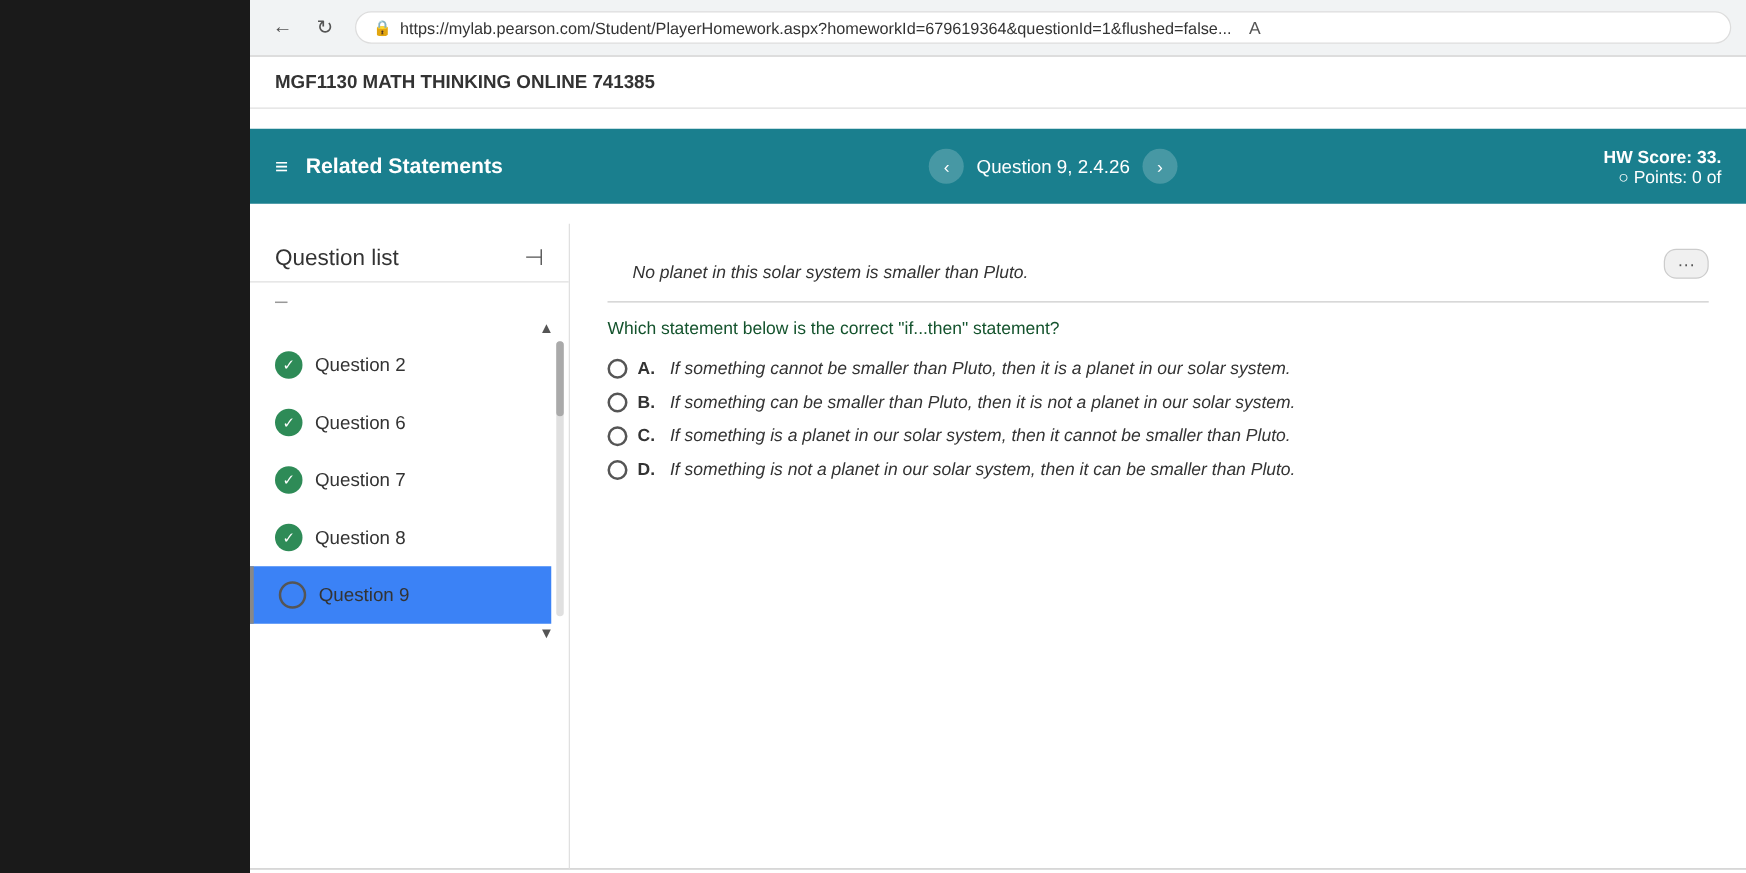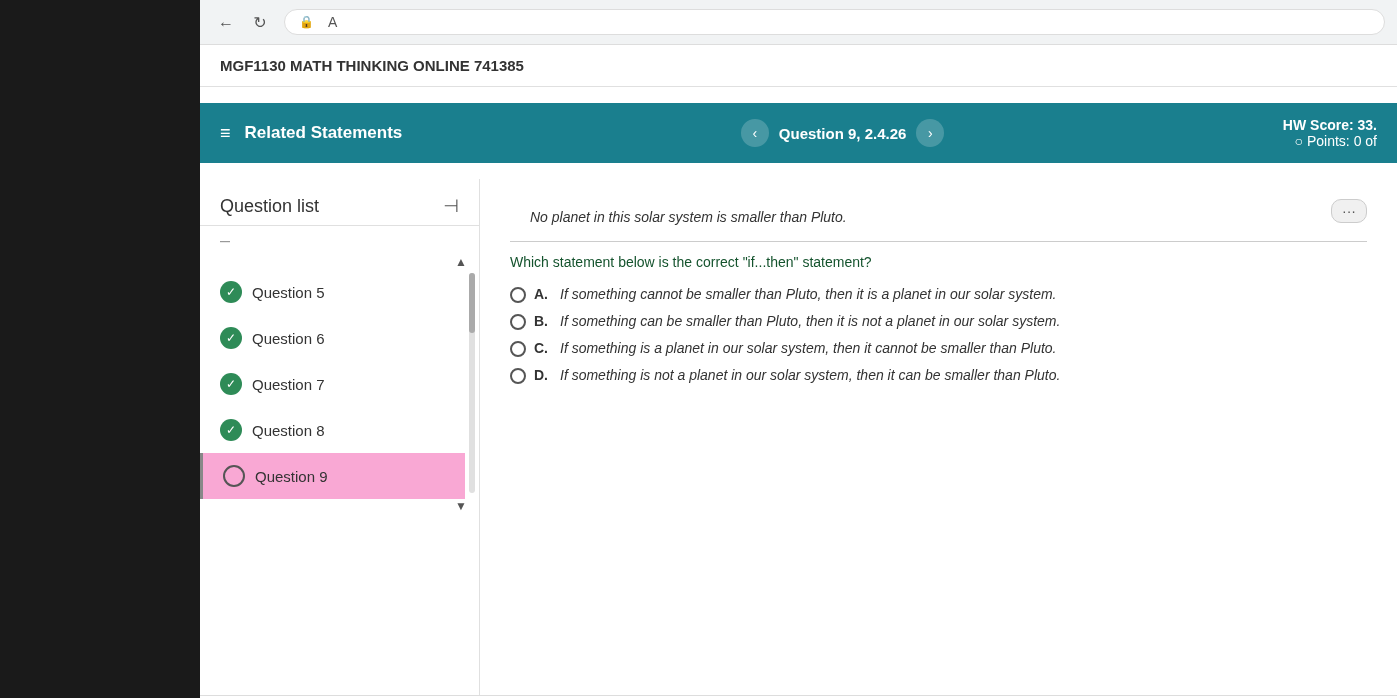--- a/index.html
+++ b/index.html
@@ -122,39 +122,39 @@
       border-radius: 50%;
       cursor: pointer;
       font-size: 14px;
       display: flex;
       align-items: center;
       justify-content: center;
     }
 
     .question-label {
       font-size: 15px;
-      font-weight: bold;
+      font-weight: normal;
     }
 
     .hw-score {
       font-size: 14px;
       text-align: right;
     }
 
     .hw-score .score-line {
       font-weight: bold;
     }
 
     .content-area {
       display: flex;
       flex: 1;
     }
 
     .sidebar {
-      width: 280px;
+      width: 256px;
       border-right: 1px solid #e0e0e0;
       padding: 0;
       flex-shrink: 0;
     }
 
     .sidebar-header {
       display: flex;
       align-items: center;
       justify-content: space-between;
       padding: 16px 20px 8px 20px;
@@ -184,21 +184,21 @@
     .question-item {
       display: flex;
       align-items: center;
       gap: 10px;
       padding: 12px 20px;
       cursor: pointer;
       color: #333;
     }
 
     .question-item.active {
-      background: #f9a8d4;
+      background: #3b82f6;
       border-left: 3px solid #888;
     }
 
     .q-icon-check {
       width: 22px;
       height: 22px;
       border-radius: 50%;
       background: #2e8b57;
       display: flex;
       align-items: center;
@@ -324,20 +324,21 @@
 
 <div class="dark-left"></div>
 
 <div class="browser-chrome" style="margin-left: 200px;">
   <div class="nav-buttons">
     <button class="nav-btn">←</button>
     <button class="nav-btn">↻</button>
   </div>
   <div class="address-bar">
     <span class="lock-icon">🔒</span>
+    <span>https://mylab.pearson.com/Student/PlayerHomework.aspx?homeworkId=679619364&amp;questionId=1&amp;flushed=false...</span>
     <span class="reader-mode">A</span>
   </div>
 </div>
 
 <div class="main-container">
 
   <div class="course-title">MGF1130 MATH THINKING ONLINE 741385</div>
 
   <div class="homework-header">
     <div class="hw-title-section">
@@ -367,21 +368,21 @@
       <div class="sidebar-dash">–</div>
 
       <div style="display:flex; justify-content:flex-end; padding-right: 12px;">
         <span style="font-size:12px; color:#555; cursor:pointer;">▲</span>
       </div>
 
       <div style="display:flex;">
         <div style="flex:1;">
           <div class="question-item">
             <div class="q-icon-check">✓</div>
-            <span class="q-label">Question 5</span>
+            <span class="q-label">Question 2</span>
           </div>
           <div class="question-item">
             <div class="q-icon-check">✓</div>
             <span class="q-label">Question 6</span>
           </div>
           <div class="question-item">
             <div class="q-icon-check">✓</div>
             <span class="q-label">Question 7</span>
           </div>
           <div class="question-item">

